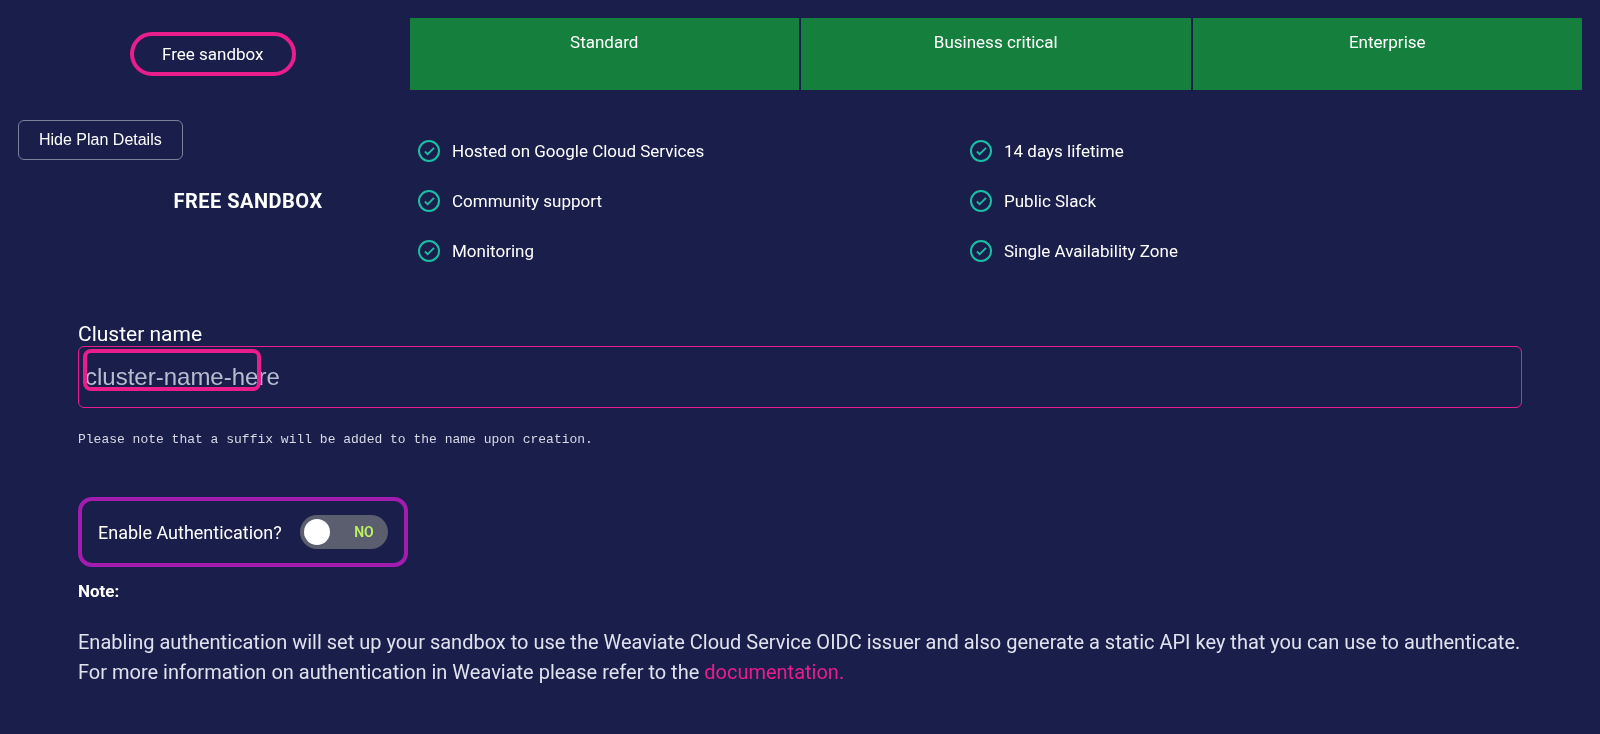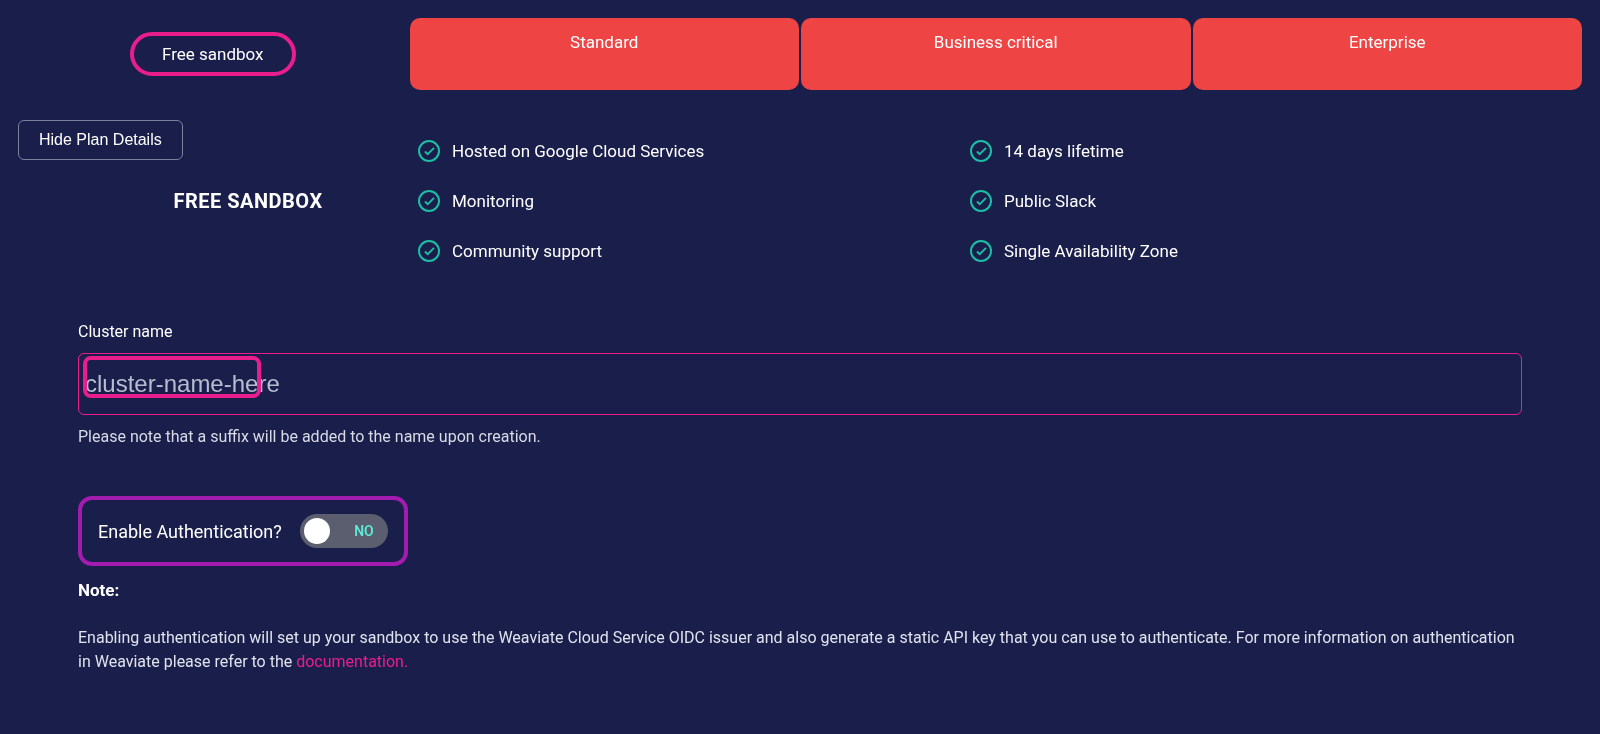--- a/index.html
+++ b/index.html
@@ -23,22 +23,21 @@
       padding: 14px 0;
       text-align: center;
       font-size: 17px;
       color: #ffffff;
       cursor: pointer;
     }
     .tab-active {
       background: #1a1e4a;
     }
     .tab-inactive {
-      background: #ef4444;
-      border-radius: 10px;
+      background: #15803d;
     }
     .tab-inner-highlight {
       display: inline-block;
       border: 4px solid #e91e8c;
       border-radius: 22px;
       padding: 8px 28px;
     }
     .content {
       padding: 30px 0 0 0;
     }
@@ -95,22 +94,21 @@
       flex-shrink: 0;
     }
     .check-icon svg {
       width: 11px;
       height: 11px;
     }
     .form-section {
       padding: 60px 60px 0 60px;
     }
     .field-label {
-      font-size: 16px;
-      margin-bottom: 12px;
+      font-size: 21px;
       display: block;
     }
     .input-wrapper {
       border: 1px solid #e91e8c;
       border-radius: 6px;
       padding: 4px;
       position: relative;
     }
     .input-field {
       width: 100%;
@@ -129,23 +127,24 @@
       left: 4px;
       top: 2px;
       border: 4px solid #e91e8c;
       border-radius: 8px;
       padding: 8px 8px;
       pointer-events: none;
       width: 178px;
       height: 42px;
     }
     .helper-text {
-      font-size: 16px;
+      font-size: 13px;
       color: #d8dae6;
-      margin-top: 12px;
+      margin-top: 24px;
+      font-family: Liberation Mono, monospace;
     }
     .auth-section {
       padding: 50px 60px 0 60px;
     }
     .auth-row {
       display: flex;
       align-items: center;
       gap: 18px;
       border: 4px solid #a21caf;
       border-radius: 14px;
@@ -170,32 +169,32 @@
       width: 26px;
       height: 26px;
       background: #ffffff;
       border-radius: 50%;
     }
     .toggle-text {
       position: absolute;
       right: 14px;
       font-size: 14px;
       font-weight: 600;
-      color: #5eead4;
+      color: #bef264;
     }
     .note-section {
       padding: 14px 60px 0 60px;
     }
     .note-title {
       font-weight: 700;
       font-size: 17px;
       margin-bottom: 26px;
     }
     .note-text {
-      font-size: 16px;
+      font-size: 20px;
       line-height: 1.5;
       color: #e0e2ee;
     }
     .doc-link {
       color: #e91e8c;
       cursor: pointer;
     }
   </style>
 </head>
 <body>
@@ -233,29 +232,29 @@
               </svg>
           </span>
           <span>Hosted on Google Cloud Services</span>
         </div>
         <div class="feature-item">
           <span class="check-icon">
             <svg viewBox="0 0 12 12">
                 <path d="M1 6 L4 9 L11 2" stroke="#1bbfa6" stroke-width="2" fill="none"></path>
               </svg>
           </span>
+          <span>Community support</span>
+        </div>
+        <div class="feature-item">
+          <span class="check-icon">
+            <svg viewBox="0 0 12 12">
+                <path d="M1 6 L4 9 L11 2" stroke="#1bbfa6" stroke-width="2" fill="none"></path>
+              </svg>
+          </span>
           <span>Monitoring</span>
-        </div>
-        <div class="feature-item">
-          <span class="check-icon">
-            <svg viewBox="0 0 12 12">
-                <path d="M1 6 L4 9 L11 2" stroke="#1bbfa6" stroke-width="2" fill="none"></path>
-              </svg>
-          </span>
-          <span>Community support</span>
         </div>
       </div>
       <div class="features-col">
         <div class="feature-item">
           <span class="check-icon">
             <svg viewBox="0 0 12 12">
                 <path d="M1 6 L4 9 L11 2" stroke="#1bbfa6" stroke-width="2" fill="none"></path>
               </svg>
           </span>
           <span>14 days lifetime</span>

